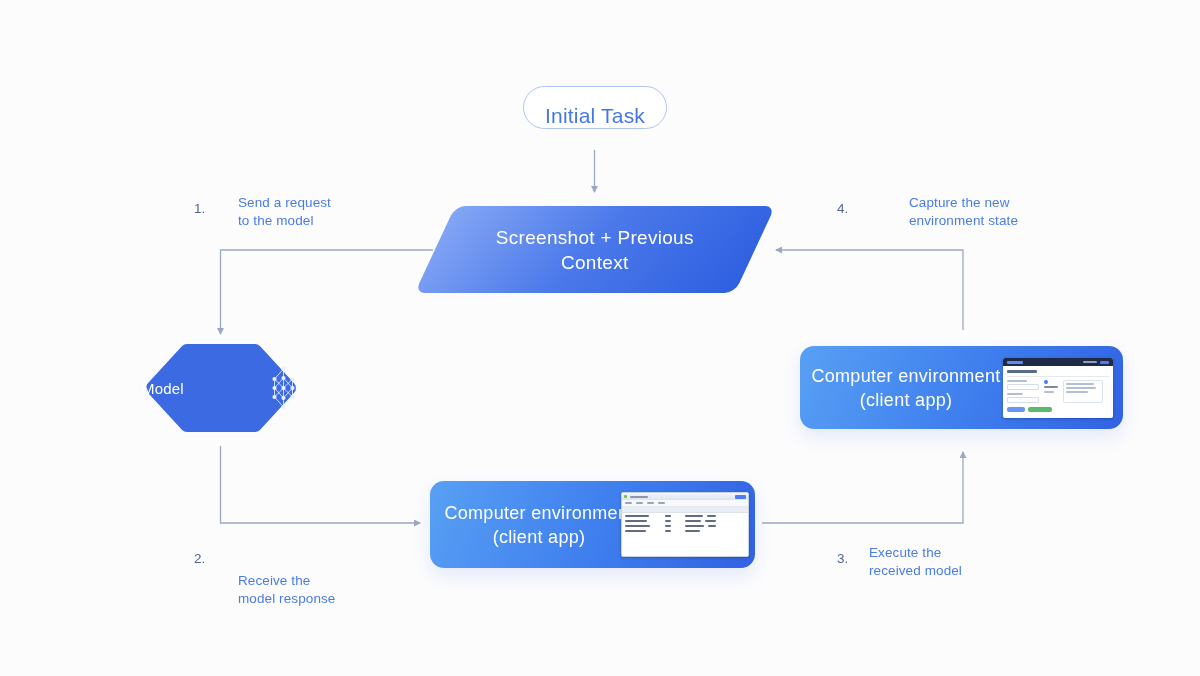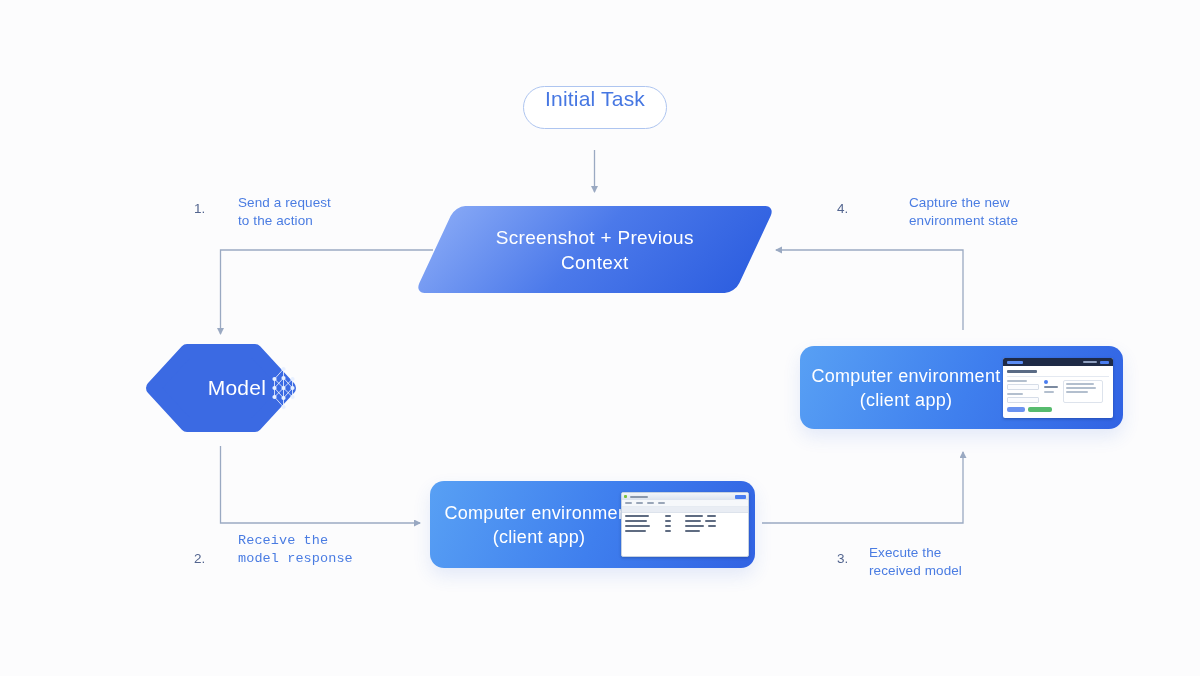--- a/index.html
+++ b/index.html
@@ -8,21 +8,21 @@
     background:#fcfcfd;
     font-family:"Liberation Sans", sans-serif;
     -webkit-font-smoothing:antialiased;
   }
   .abs{position:absolute;}
 
   
   .pill{
     left:523px;top:86px;width:144px;height:43px;
     background:#ffffff;border:1.5px solid #aec5f0;border-radius:24px;
-    display:flex;align-items:flex-start;justify-content:center;
+    display:flex;align-items:flex-end;justify-content:center;
     color:#4677e2;font-size:21px;font-weight:500;letter-spacing:.2px;
     box-sizing:border-box;
   }
 
   
   .parallelogram{
     left:435px;top:206px;width:320px;height:87px;
     transform:skewX(-25deg);
     background:linear-gradient(115deg,#84a6f5 0%,#4b79ea 48%,#2e5fe0 100%);
     border-radius:10px;
@@ -31,22 +31,22 @@
   .parallelogram .label{
     transform:skewX(25deg);
     color:#ffffff;font-size:19px;line-height:25px;font-weight:500;
     text-align:center;white-space:pre-line;letter-spacing:.3px;
   }
 
   
   .hex-wrap{left:142px;top:342px;width:158px;height:92px;}
   .hex-wrap svg.hex{position:absolute;left:0;top:0;}
   .hex-content{
-    position:absolute;inset:0;display:flex;align-items:center;justify-content:flex-end;gap:1px;
-    color:#ffffff;font-size:21px;font-weight:500;letter-spacing:.2px;
+    position:absolute;inset:0;display:flex;align-items:center;justify-content:space-between;gap:12px;
+    color:#ffffff;font-size:15px;font-weight:500;letter-spacing:.2px;
   }
 
   
   .env-box{
     background:linear-gradient(113deg,#58a0f4 0%,#3f7fee 52%,#3162e3 100%);
     border-radius:14px;
     box-shadow:0 8px 18px rgba(50,95,210,.12);
   }
   .env-right{left:800px;top:346px;width:323px;height:83px;}
   .env-bottom{left:430px;top:481px;width:325px;height:87px;}
@@ -256,24 +256,24 @@
     <div class="td-row">
         <div class="td-cell" style="width:21px;margin-left:3px"></div>
         <div class="td-cell" style="width:6px;margin-left:19px"></div>
         <div class="td-cell" style="width:15px;margin-left:14px"></div>
       </div>
   </div>
 </div>
 
 <div class="abs step-num" style="left:194px;top:201px;">1.</div>
 <div class="abs step-label" style="left:238px;top:194px;">Send a request
-to the action</div>
+to the model</div>
 
 <div class="abs step-num" style="left:194px;top:551px;">2.</div>
-<div class="abs step-label" style="left:238px;top:532px;font-family:Liberation Mono, monospace;">Receive the
+<div class="abs step-label" style="left:238px;top:572px;">Receive the
 model response</div>
 
 <div class="abs step-num" style="left:837px;top:551px;">3.</div>
 <div class="abs step-label" style="left:869px;top:544px;">Execute the
 received model</div>
 
 <div class="abs step-num" style="left:837px;top:201px;">4.</div>
 <div class="abs step-label" style="left:869px;top:194px;margin-left:40px;">Capture the new
 environment state</div>
 

